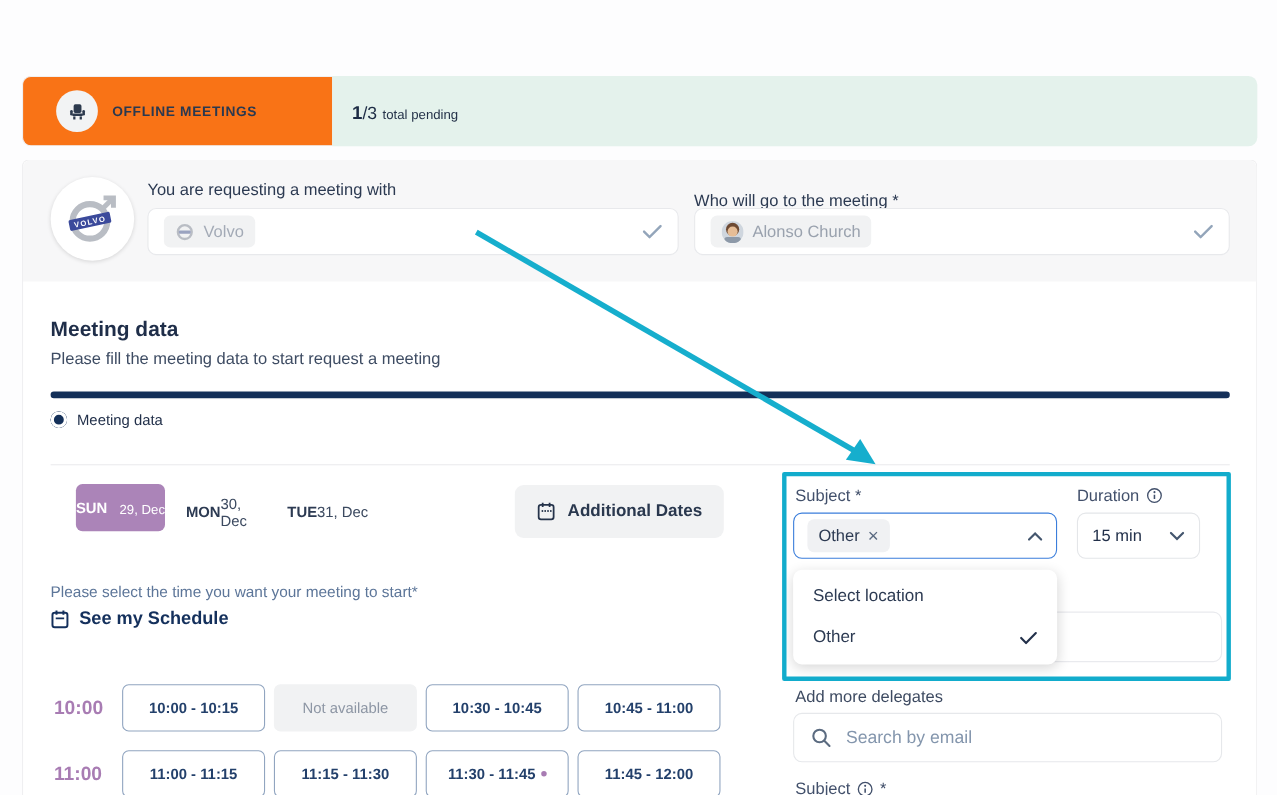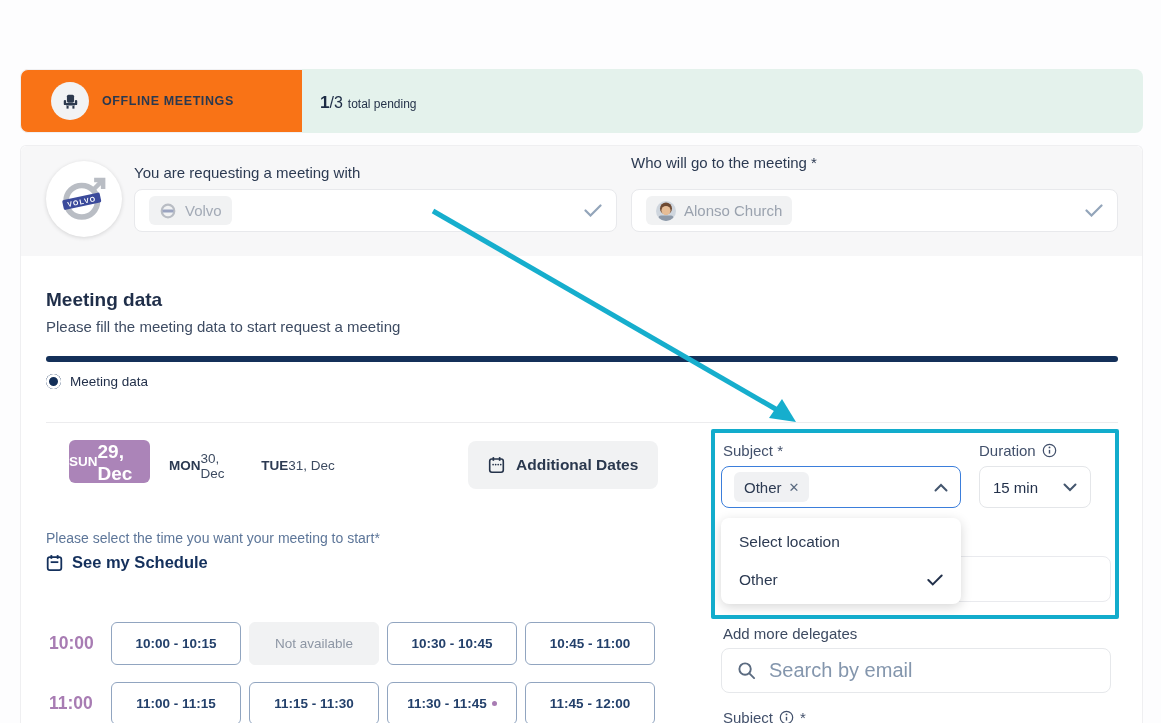--- a/index.html
+++ b/index.html
@@ -19,41 +19,41 @@
   .pending-total { font-size:16px; color:#1c2b44; }
   .pending-caption { font-size:12px; color:#25334a; margin-left:5px; }
 
   
   .card { position:absolute; left:20px; top:145px; width:1123px; height:578px; background:#fff; border:1px solid #efeff1; border-bottom:none; border-radius:6px 6px 0 0; }
 
   .topstrip { position:absolute; left:0; top:0; width:100%; height:110px; background:#f7f7f8; border-radius:6px 6px 0 0; }
   .org-avatar { position:absolute; left:25px; top:15px; width:76px; height:76px; border-radius:50%; background:#fff; box-shadow:0 1px 4px rgba(0,0,0,.14); display:flex; align-items:center; justify-content:center; }
   .field-label { position:absolute; font-size:15px; color:#2c3a52; }
   .lbl-with { left:113px; top:18px; }
-  .lbl-delegate { left:610px; top:8px; }
+  .lbl-delegate { left:610px; top:28px; }
   .pill-input { position:absolute; top:43px; height:43px; background:#fff; border:1px solid #e8e9ec; border-radius:8px; display:flex; align-items:center; padding:0 14px; }
   .inp-with { left:113px; width:483px; }
   .inp-delegate { left:610px; width:487px; }
   .chip { display:flex; align-items:center; gap:8px; background:#f1f2f3; border-radius:6px; height:29px; padding:0 10px; font-size:15px; color:#a3aab6; }
   .chip-dark { color:#9aa2ae; }
   .spacer { flex:1; }
 
   
   .section-title { position:absolute; left:25px; top:143px; font-size:19px; font-weight:700; color:#1f2e49; }
   .section-sub { position:absolute; left:25px; top:172px; font-size:15px; color:#3e4c63; }
   .progress { position:absolute; left:25px; top:210px; width:1072px; height:6px; background:#143059; border-radius:3px; }
   .radio-row { position:absolute; left:25px; top:228px; display:flex; align-items:center; gap:9px; }
   .radio-dot { width:15px; height:15px; border-radius:50%; background:#143059; box-shadow:inset 0 0 0 3px #fff, inset 0 0 0 6px #143059; }
   .radio-label { font-size:13.5px; color:#22304a; }
   .divider { position:absolute; left:25px; top:276px; width:1072px; height:1px; background:#ececee; }
 
   
   .date-chip { position:absolute; left:48px; top:294px; width:81px; height:43px; background:#ab84b8; border-radius:6px; display:flex; flex-direction:row; align-items:center; justify-content:space-between; color:#fff; cursor:pointer; }
   .date-chip .d1 { font-size:13.5px; font-weight:700; }
-  .date-chip .d2 { font-size:19px; margin-top:3px;font-weight:bold; }
+  .date-chip .d2 { font-size:12px; margin-top:3px; }
   .date-plain { position:absolute; top:294px; width:78px; height:50px; display:flex; align-items:center; justify-content:center; cursor:pointer; }
   .date-mon { left:148px; } .date-tue { left:238px; }
   .date-plain .d1 { font-size:13.5px; font-weight:700; color:#2c3a52; }
   .date-plain .d2 { font-size:13.5px; color:#3c4a60; margin-top:1px; }
   .btn-additional { position:absolute; left:447px; top:295px; height:48px; background:#f1f2f3; border:none; border-radius:8px; display:flex; align-items:center; gap:11px; padding:0 20px; font-family:inherit; font-size:15.5px; font-weight:700; color:#2a384e; cursor:pointer; }
 
   .time-prompt { position:absolute; left:25px; top:384px; font-size:14px; color:#5d7699; }
   .schedule-link { position:absolute; left:25px; top:407px; display:flex; align-items:center; gap:9px; font-size:16.5px; font-weight:700; color:#14305c; cursor:pointer; }
 
   
@@ -73,21 +73,21 @@
   .loc-chip { display:flex; align-items:center; gap:7px; background:#f0f1f3; border-radius:6px; height:30px; padding:0 10px; font-size:15px; color:#2c3a52; }
   .chip-x { font-size:13px; color:#5a6a80; cursor:pointer; }
   .dur-select { position:absolute; left:958px; top:320px; width:112px; height:42px; background:#fff; border:1px solid #e4e6e9; border-radius:8px; display:flex; align-items:center; padding:0 13px; font-size:15px; color:#22304a; cursor:pointer; }
 
   .ghost-input { position:absolute; left:700px; top:410px; width:390px; height:46px; background:#fff; border:1px solid #e9eaee; border-radius:8px; z-index:1; }
   .dropdown { position:absolute; left:700px; top:372px; width:240px; background:#fff; border-radius:8px; box-shadow:0 3px 12px rgba(0,0,0,.16); padding:5px 0; z-index:3; }
   .dd-item { height:38px; display:flex; align-items:center; padding:0 18px; font-size:15.5px; color:#2c3a52; cursor:pointer; }
 
   .delegates-label { position:absolute; left:702px; top:479px; font-size:15px; color:#3d4a61; }
   .search-box { position:absolute; left:700px; top:502px; width:390px; height:45px; background:#fff; border:1px solid #e6e8eb; border-radius:8px; display:flex; align-items:center; padding:0 15px; gap:13px; }
-  .search-box input { border:none; outline:none; flex:1; font-family:inherit; font-size:20px; color:#2c3a52; background:transparent; }
+  .search-box input { border:none; outline:none; flex:1; font-family:inherit; font-size:16px; color:#2c3a52; background:transparent; }
   .search-box input::placeholder { color:#8496ad; }
   .subject-label { position:absolute; left:702px; top:563px; font-size:15px; color:#42506b; display:flex; align-items:center; gap:6px; }
 
   .arrow-layer { position:absolute; left:0; top:0; width:1161px; height:723px; pointer-events:none; z-index:6; }
   svg { display:block; }
 </style>
 </head>
 <body>
 
 <div class="page">

